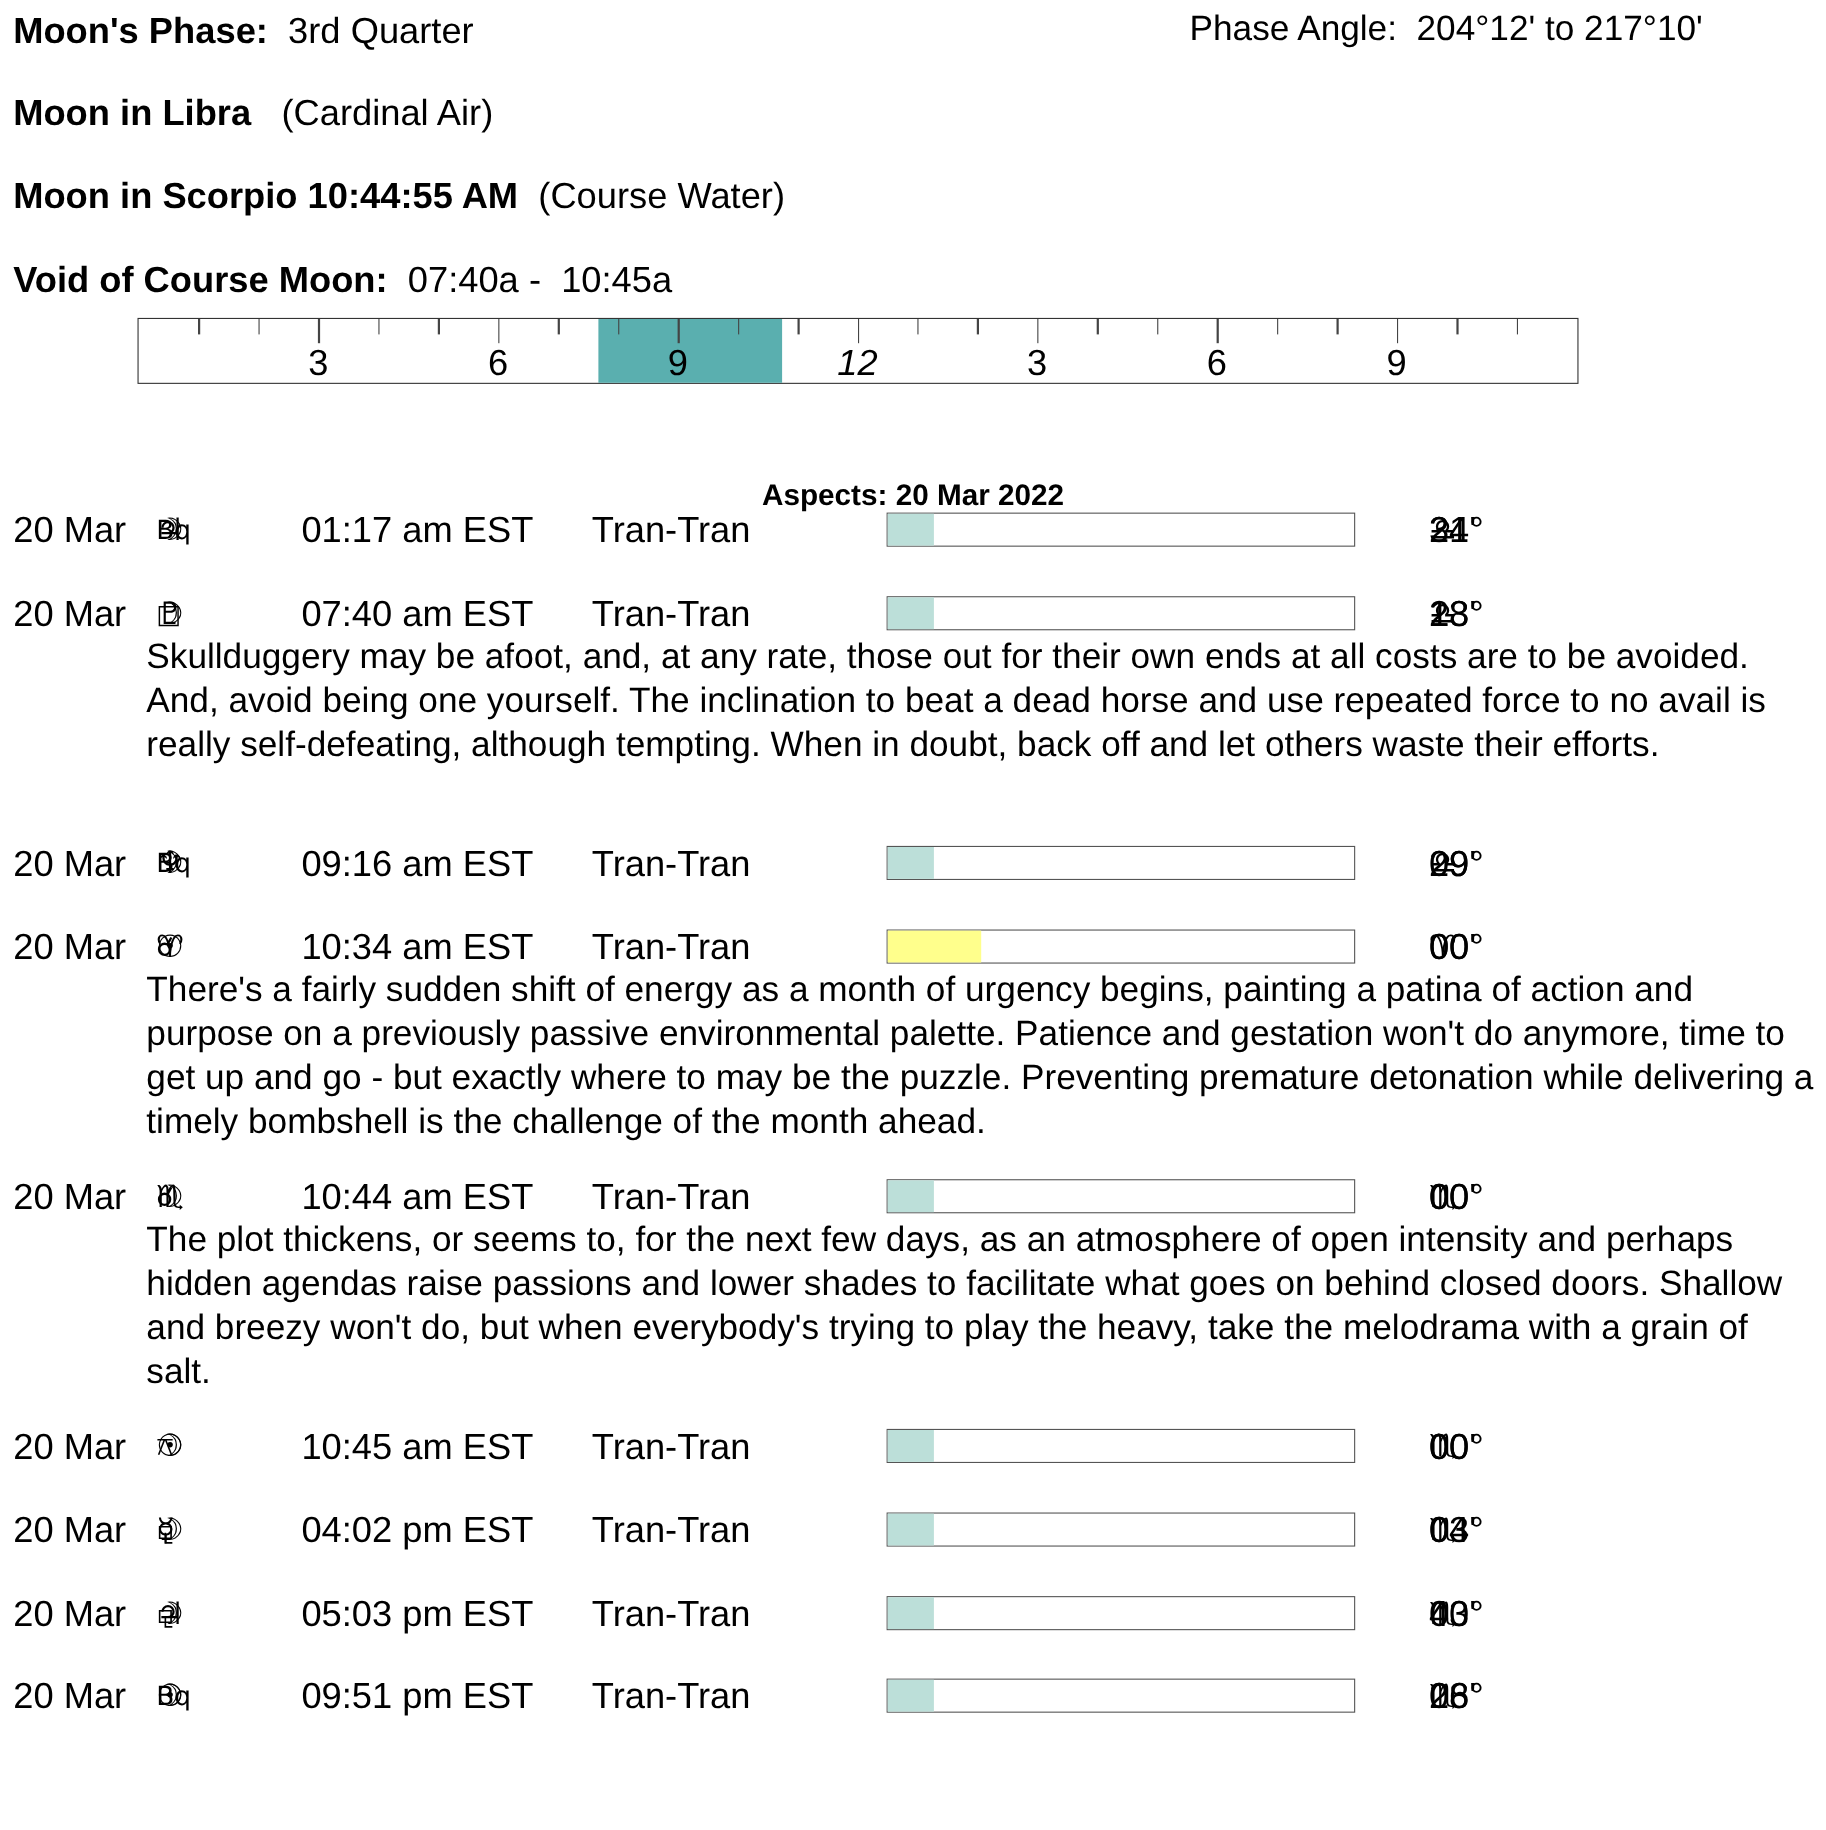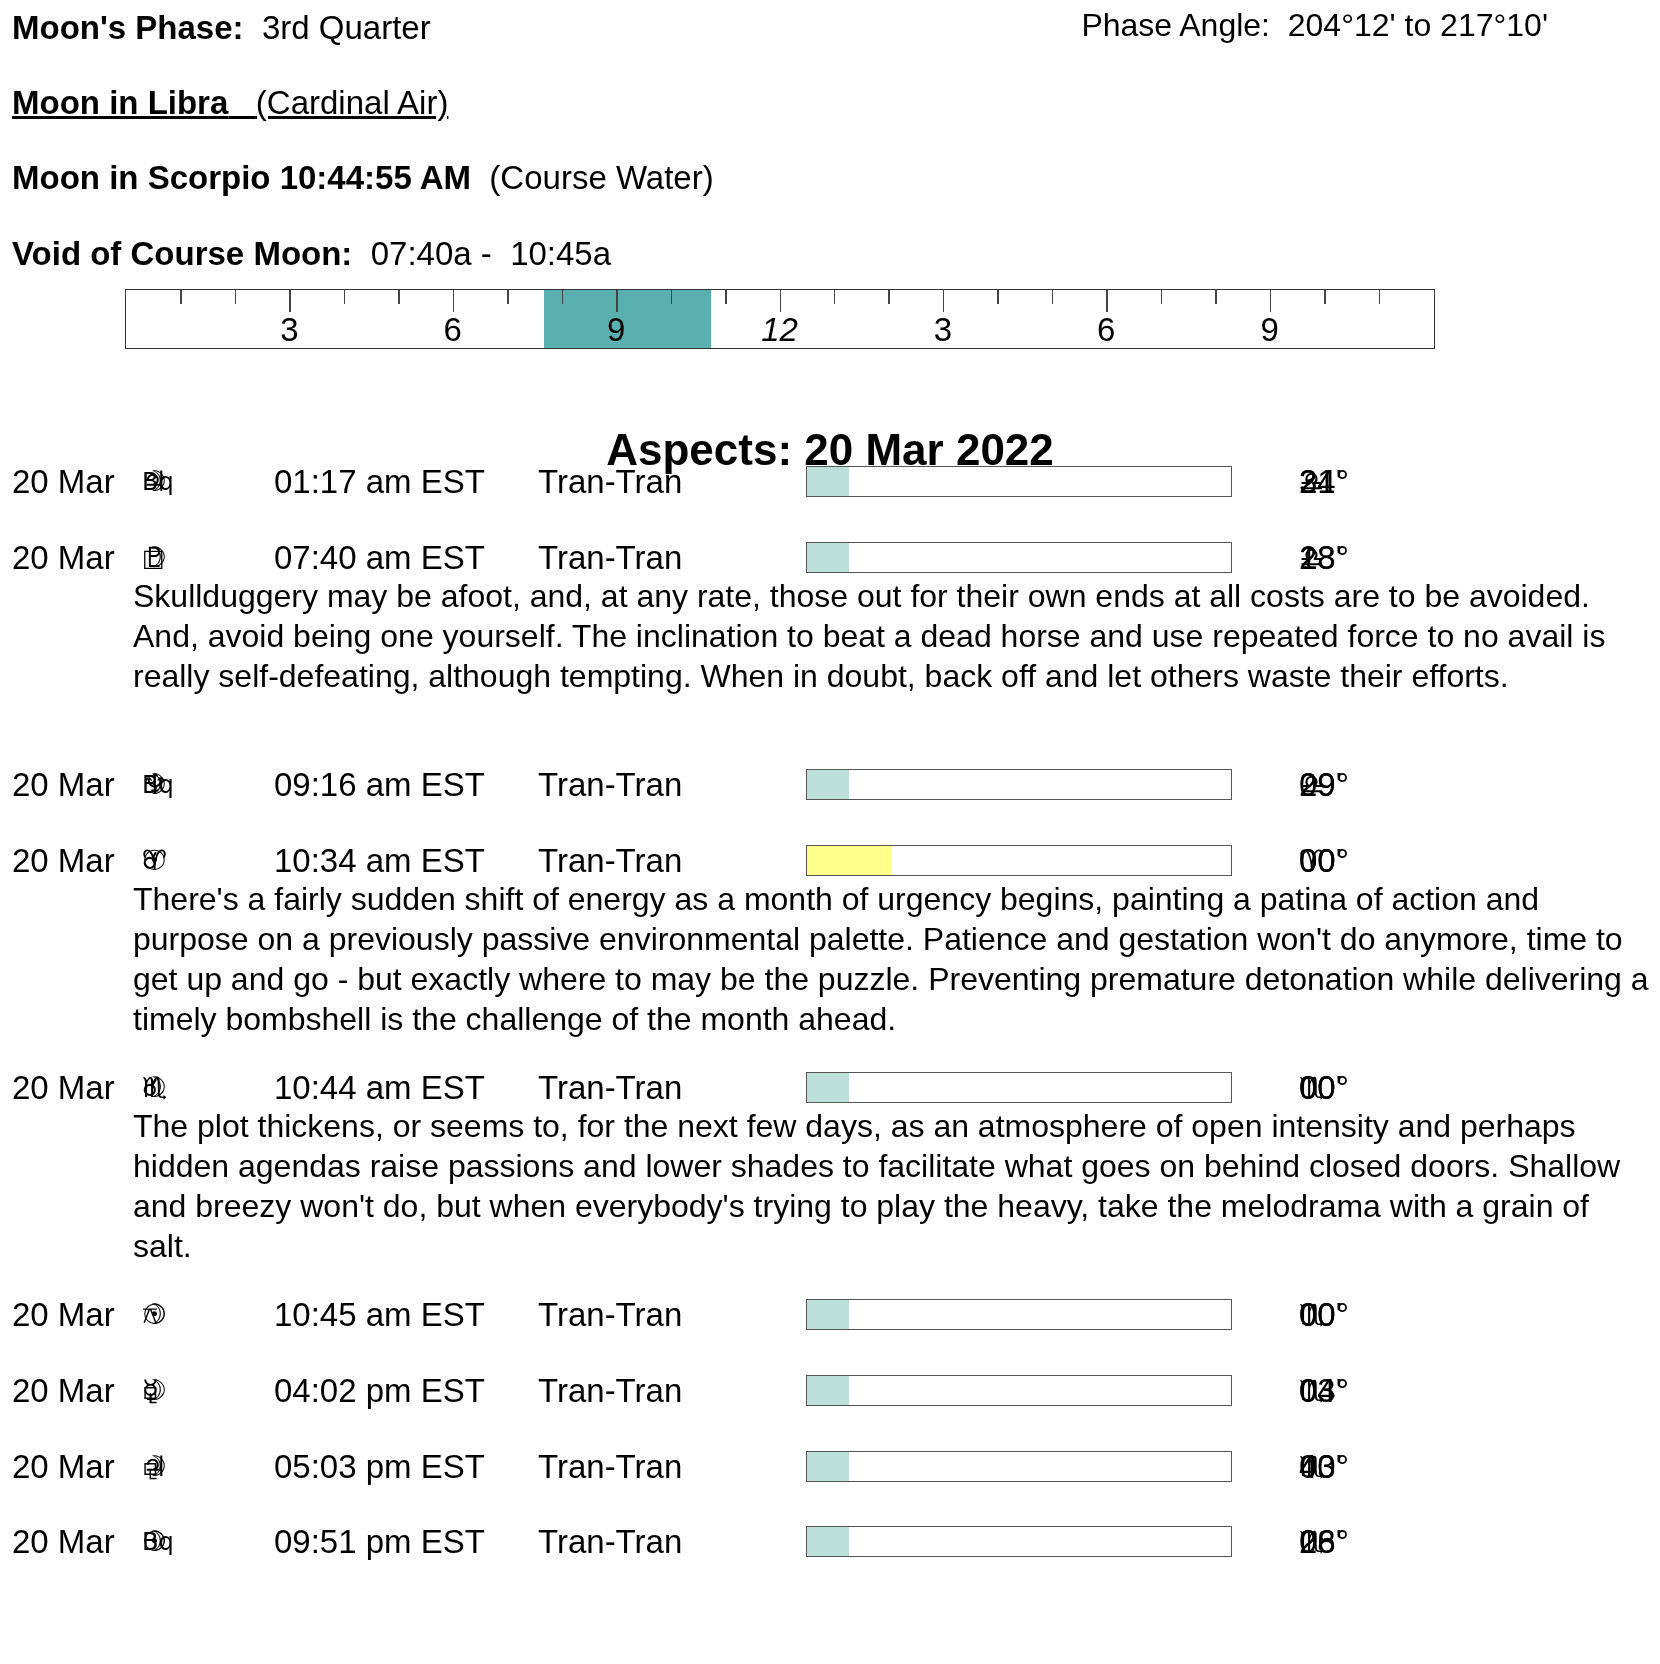--- a/index.html
+++ b/index.html
@@ -14,21 +14,21 @@
   .timeline {
     position: absolute; left: 125px; top: 289px; width: 1310px; height: 60px;
     border: 1.5px solid #333; box-sizing: border-box; background: #fff;
   }
   .tl-shade { position: absolute; top: 0; bottom: 0; background: #5aafaf; }
   .tick { position: absolute; top: 0; width: 1.5px; background: #444; }
   .tick.short { height: 14px; }
   .tick.long { height: 22px; }
   .tl-label { position: absolute; top: 22px; font-size: 33px; line-height: 36px; transform: translateX(-50%); }
   .section-title { position: absolute; top: 430px; left: 0; width: 1660px; text-align: center;
-    font-size: 44px; font-weight: bold; line-height: 40px; }
+    font-size: 27px; font-weight: bold; line-height: 40px; }
   .row { position: absolute; left: 12px; height: 40px; font-size: 33px; line-height: 40px; }
   .row span { position: absolute; white-space: nowrap; }
   .r-date { left: 0; }
   .r-glyphs { left: 130px; font-family: "DejaVu Sans", sans-serif; font-size: 28px; }
   .r-glyphs .asp { font-size: 24px; }
   .r-time { left: 262px; }
   .r-type { left: 526px; }
   .bar { position: absolute; left: 794px; width: 426px; height: 31px; top: 4px;
     border: 1.5px solid #555; box-sizing: border-box; background: #fff; }
   .bar-fill { position: absolute; left: 0; top: 0; bottom: 0; }
@@ -40,21 +40,21 @@
 <body>
 
 <div class="abs hdr" style="left:12px;top:8px;">
   <b>Moon's Phase:</b>&nbsp;
   <span>3rd Quarter</span>
 </div>
 <div class="abs phase-angle">
   <span>Phase Angle:</span>&nbsp;
   <span>204°12' to 217°10'</span>
 </div>
-<div class="abs hdr" style="left:12px;top:83px;text-decoration:underline;">
+<div class="abs hdr" style="left:12px;top:83px;">
   <b>Moon in Libra</b>&nbsp;&nbsp;
   <span>(Cardinal Air)</span>
 </div>
 <div class="abs hdr" style="left:12px;top:158px;">
   <b>Moon in Scorpio 10:44:55 AM</b>&nbsp;
   <span>(Course Water)</span>
 </div>
 <div class="abs hdr" style="left:12px;top:234px;">
   <b>Void of Course Moon:</b>&nbsp;
   <span style="white-space:pre">07:40a -  10:45a</span>

